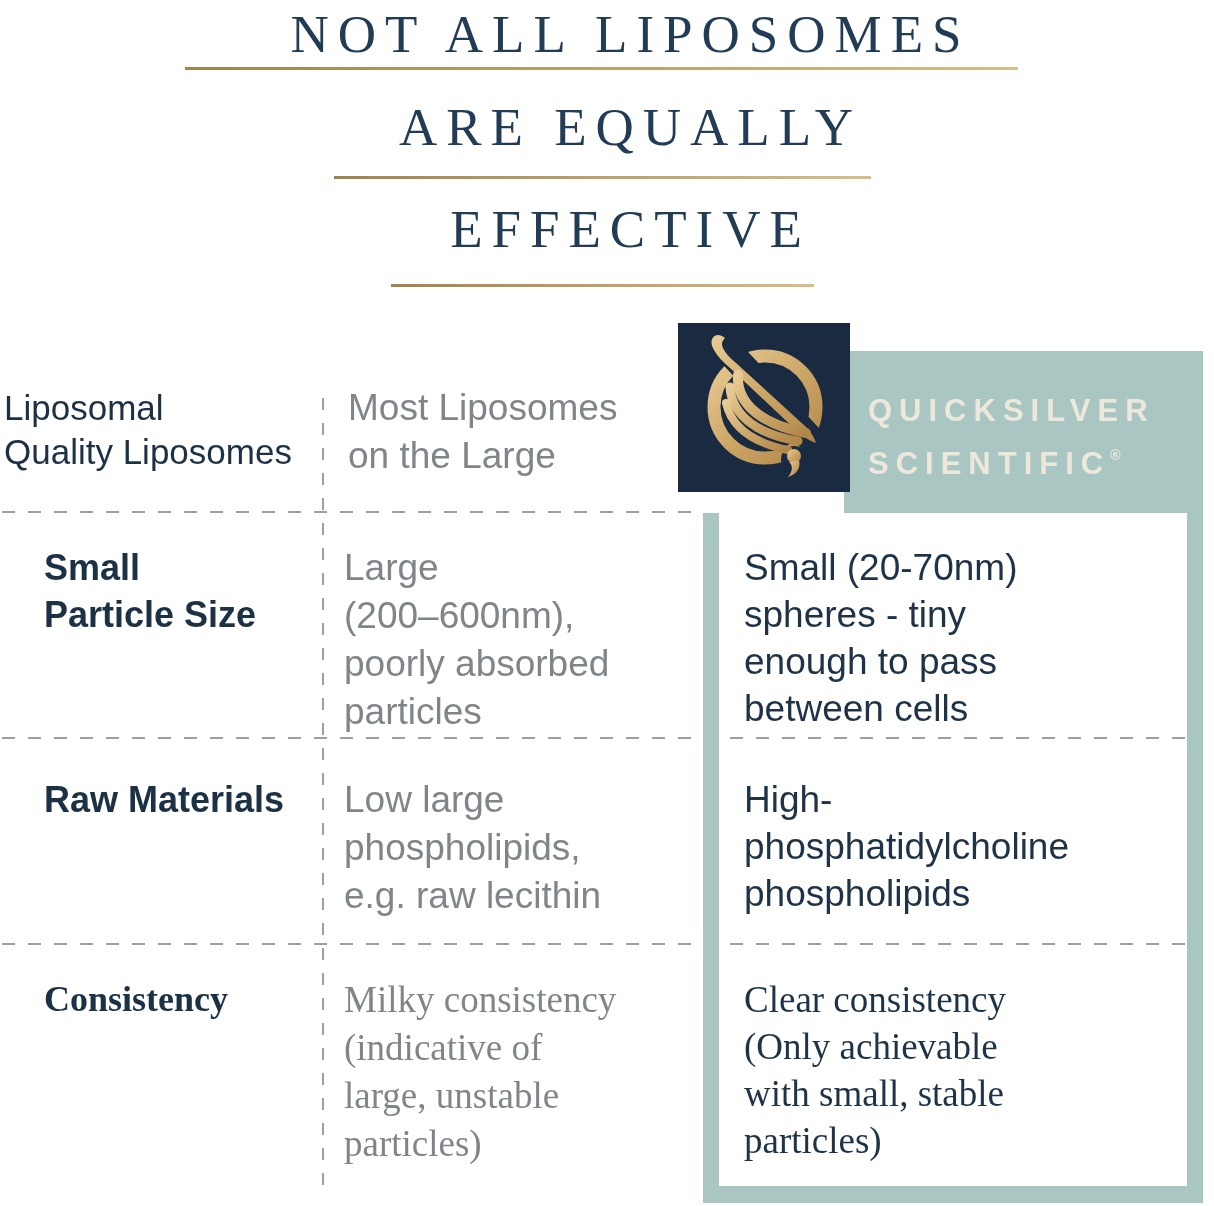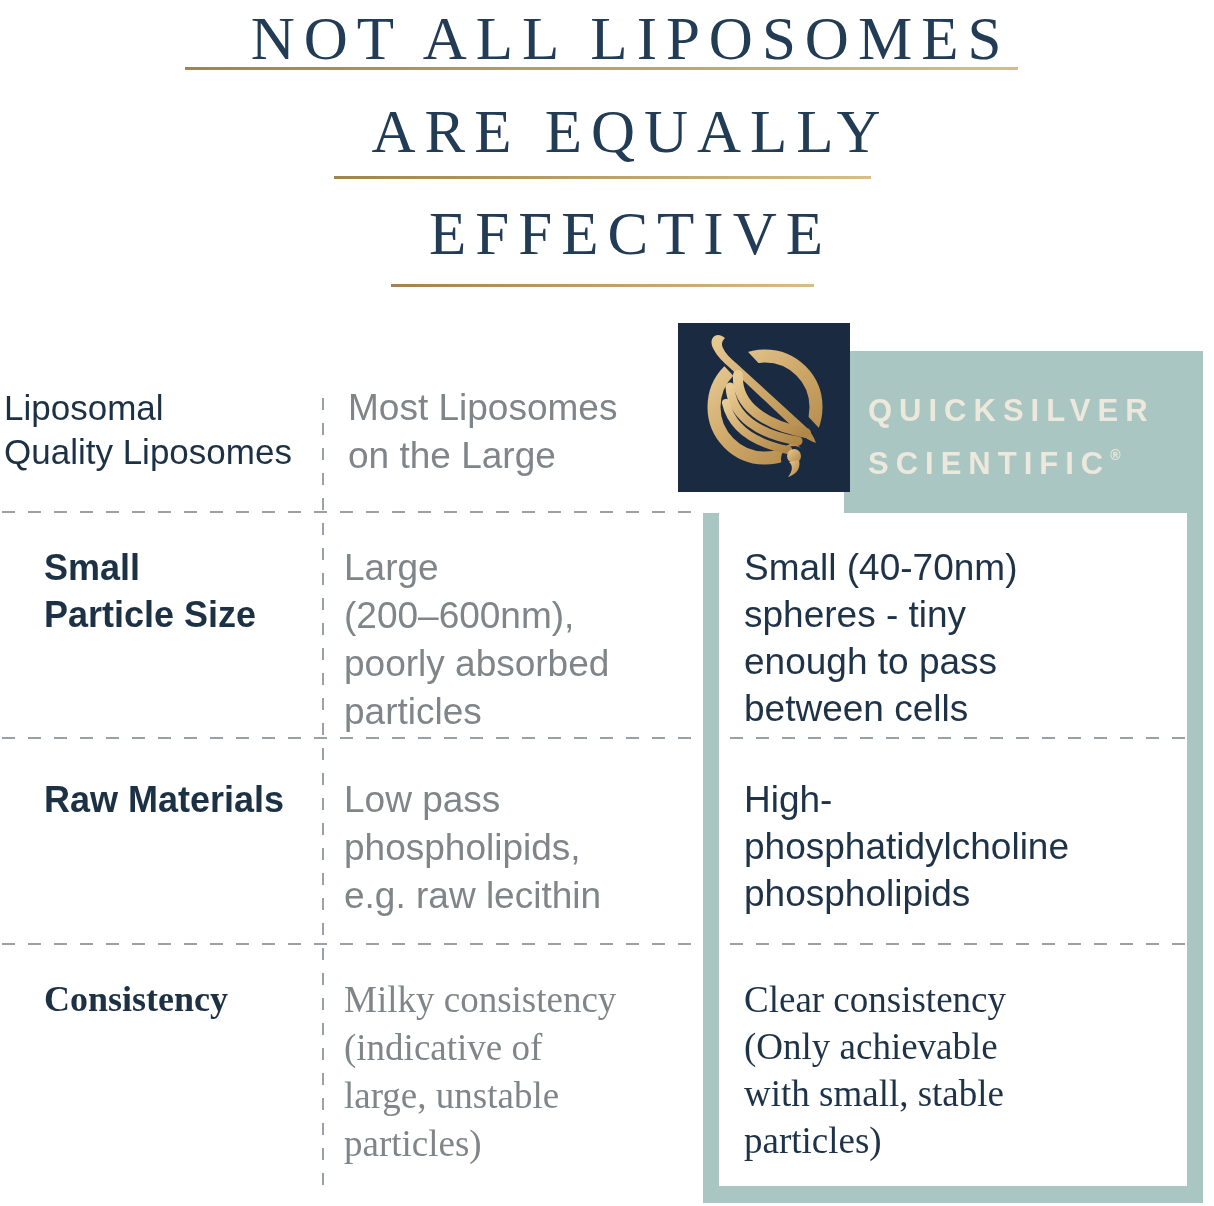--- a/index.html
+++ b/index.html
@@ -14,21 +14,21 @@
   }
   html,body{margin:0;padding:0;background:#fff;}
   #stage{
     position:relative;width:1214px;height:1206px;background:#fff;
     overflow:hidden;font-family:"Liberation Sans",sans-serif;
   }
   
   .title-line{
     position:absolute;left:8px;right:0;text-align:center;
     font-family:"Liberation Serif","DejaVu Serif",serif;
-    color:var(--title-navy);font-size:61px;font-weight:400;
+    color:var(--title-navy);font-size:53px;font-weight:400;
     letter-spacing:9px;white-space:nowrap;padding-left:39px;
   }
   .t1{top:4px;}
   .t2{top:97px;}
   .t3{top:199px;}
   .gold-rule{
     position:absolute;height:3px;
     background:linear-gradient(90deg,#a3834c,#d8bd86);
   }
   .r1{top:67px;left:185px;width:833px;}
@@ -148,27 +148,27 @@
 Quality Liposomes</div>
   <div class="cell col-market mkt-head">Most Liposomes
 on the Large</div>
 
   <div class="cell col-label row1">Small
 Particle Size</div>
   <div class="cell col-market row1">Large
 (200–600nm),
 poorly absorbed
 particles</div>
-  <div class="cell col-qs row1">Small (40-70nm)
+  <div class="cell col-qs row1">Small (20-70nm)
 spheres - tiny
 enough to pass
 between cells</div>
 
   <div class="cell col-label row2">Raw Materials</div>
-  <div class="cell col-market row2">Low pass
+  <div class="cell col-market row2">Low large
 phospholipids,
 e.g. raw lecithin</div>
   <div class="cell col-qs row2">High-
 phosphatidylcholine
 phospholipids</div>
 
   <div class="cell col-label row3">Consistency</div>
   <div class="cell col-market row3">Milky consistency
 (indicative of
 large, unstable

